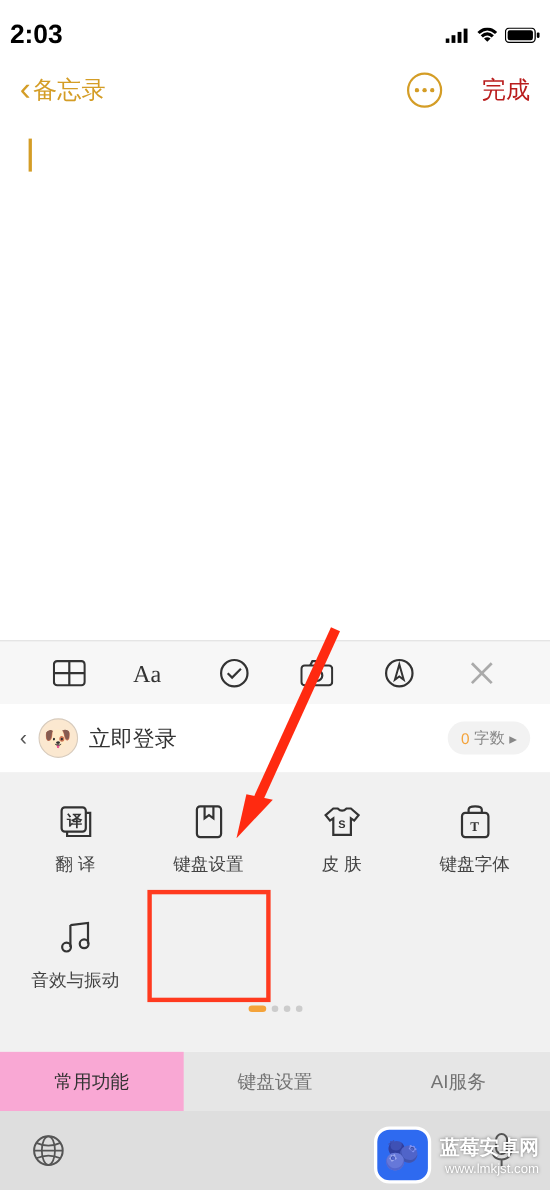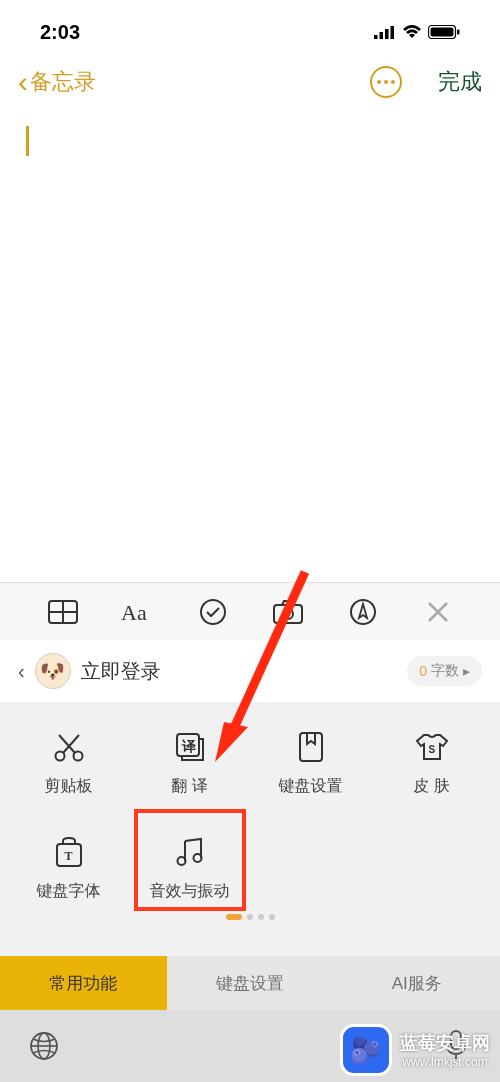--- a/index.html
+++ b/index.html
@@ -1,26 +1,26 @@
 <!DOCTYPE html>
 <html><head>
   <meta charset="utf-8">
   <style>
     * { margin: 0; padding: 0; box-sizing: border-box; -webkit-font-smoothing: antialiased; }
     body { font-family: -apple-system, "PingFang SC", "Helvetica Neue", sans-serif; width: 500px; height: 1082px; background: #fff; position: relative; overflow: hidden; }
     
     
-    .status-bar { display: flex; justify-content: space-between; align-items: center; padding: 12px 40px 0; height: 52px; font-weight: 600; font-size: 20px; }
+    .status-bar { display: flex; justify-content: space-between; align-items: center; padding: 12px 9px 0; height: 52px; font-weight: 600; font-size: 24px; }
     .status-right { display: flex; align-items: center; gap: 6px; }
     
     
     .nav-bar { display: flex; justify-content: space-between; align-items: center; padding: 12px 18px; height: 60px; }
     .nav-left { display: flex; align-items: center; color: #d49d26; font-size: 22px; }
     .nav-left .chevron { font-size: 30px; font-weight: 300; margin-right: 2px; }
-    .nav-right { display: flex; align-items: center; gap: 36px; color: #14532d; }
+    .nav-right { display: flex; align-items: center; gap: 36px; color: #b91c1c; }
     .more-btn { width: 32px; height: 32px; border: 2.5px solid #d49d26; border-radius: 50%; display: flex; align-items: center; justify-content: center; font-size: 18px; letter-spacing: -2px; }
     .done-btn { font-size: 22px; }
     
     
     .note-area { padding: 14px 26px 0; height: 470px; }
     .cursor { display: inline-block; width: 3px; height: 30px; background: #d49d26; }
     
     
     .toolbar { display: flex; align-items: center; justify-content: space-around; height: 58px; border-top: 1px solid #e0e0e0; background: #f7f7f7; padding: 0 25px; }
     .toolbar-item { width: 34px; height: 34px; display: flex; align-items: center; justify-content: center; color: #333; }
@@ -46,31 +46,31 @@
     .arrow { position: absolute; top: 567px; left: 210px; pointer-events: none; }
     
     
     .page-dots { display: flex; justify-content: center; gap: 5px; margin-top: 12px; }
     .dot { width: 6px; height: 6px; border-radius: 50%; background: #ccc; }
     .dot.long { width: 16px; border-radius: 3px; background: #f4a33a; }
     
     
     .tabs { display: flex; height: 54px; background: #e6e6e6; }
     .tab { flex: 1; display: flex; align-items: center; justify-content: center; font-size: 17px; color: #737373; }
-    .tab.active { background: #eab308; color: #333; font-weight: 500; }
+    .tab.active { background: #f9a8d4; color: #333; font-weight: 500; }
     
     
     .kb-row { height: 72px; background: #dedede; display: flex; align-items: center; padding: 0 26px; justify-content: space-between; }
     .globe { width: 36px; height: 36px; display: flex; align-items: center; justify-content: center; color: #555; }
     .mic { width: 36px; height: 36px; display: flex; align-items: center; justify-content: center; color: #555; }
     
     
     .watermark { position: absolute; bottom: 0; right: 0; display: flex; align-items: center; gap: 8px; background: rgba(60,90,200,0.0); padding: 6px 10px; }
     .wm-logo { width: 52px; height: 52px; background: #2e6af0; border-radius: 14px; border: 3px solid #fff; display: flex; align-items: center; justify-content: center; font-size: 26px; }
-    .wm-text { color: #fff; text-align: center; }
+    .wm-text { color: #fff; text-align: right; }
     .wm-text .line1 { font-size: 18px; font-weight: 600; text-shadow: 0 0 3px rgba(0,0,0,0.5); }
     .wm-text .line2 { font-size: 12px; text-shadow: 0 0 3px rgba(0,0,0,0.5); }
     
     svg { display: block; }
   </style>
 </head>
 <body>
 
 <div class="status-bar">
   <div>2:03</div>
@@ -164,31 +164,20 @@
     <span>字数</span>
     <span>▸</span>
   </div>
 </div>
 
 <div class="grid-panel">
   <div class="grid-row-wrap">
     <div class="grid-item">
       <div class="grid-icon">
         <svg width="32" height="32" viewBox="0 0 32 32">
-            <circle cx="7" cy="25" r="4.5" stroke="#333" stroke-width="2" fill="none"></circle>
-            <circle cx="25" cy="25" r="4.5" stroke="#333" stroke-width="2" fill="none"></circle>
-            <line x1="10" y1="22" x2="26" y2="4" stroke="#333" stroke-width="2"></line>
-            <line x1="22" y1="22" x2="6" y2="4" stroke="#333" stroke-width="2"></line>
-          </svg>
-      </div>
-      <span>剪贴板</span>
-    </div>
-    <div class="grid-item">
-      <div class="grid-icon">
-        <svg width="32" height="32" viewBox="0 0 32 32">
             <rect x="3" y="3" width="22" height="22" rx="3" stroke="#333" stroke-width="2" fill="none"></rect>
             <text x="8" y="20" font-size="14" fill="#333" font-weight="600">译</text>
             <path d="M25 8 L29 8 L29 29 L8 29 L8 25" stroke="#333" stroke-width="2" fill="none"></path>
           </svg>
       </div>
       <span>翻 译</span>
     </div>
     <div class="grid-item">
       <div class="grid-icon">
         <svg width="26" height="32" viewBox="0 0 26 32">

